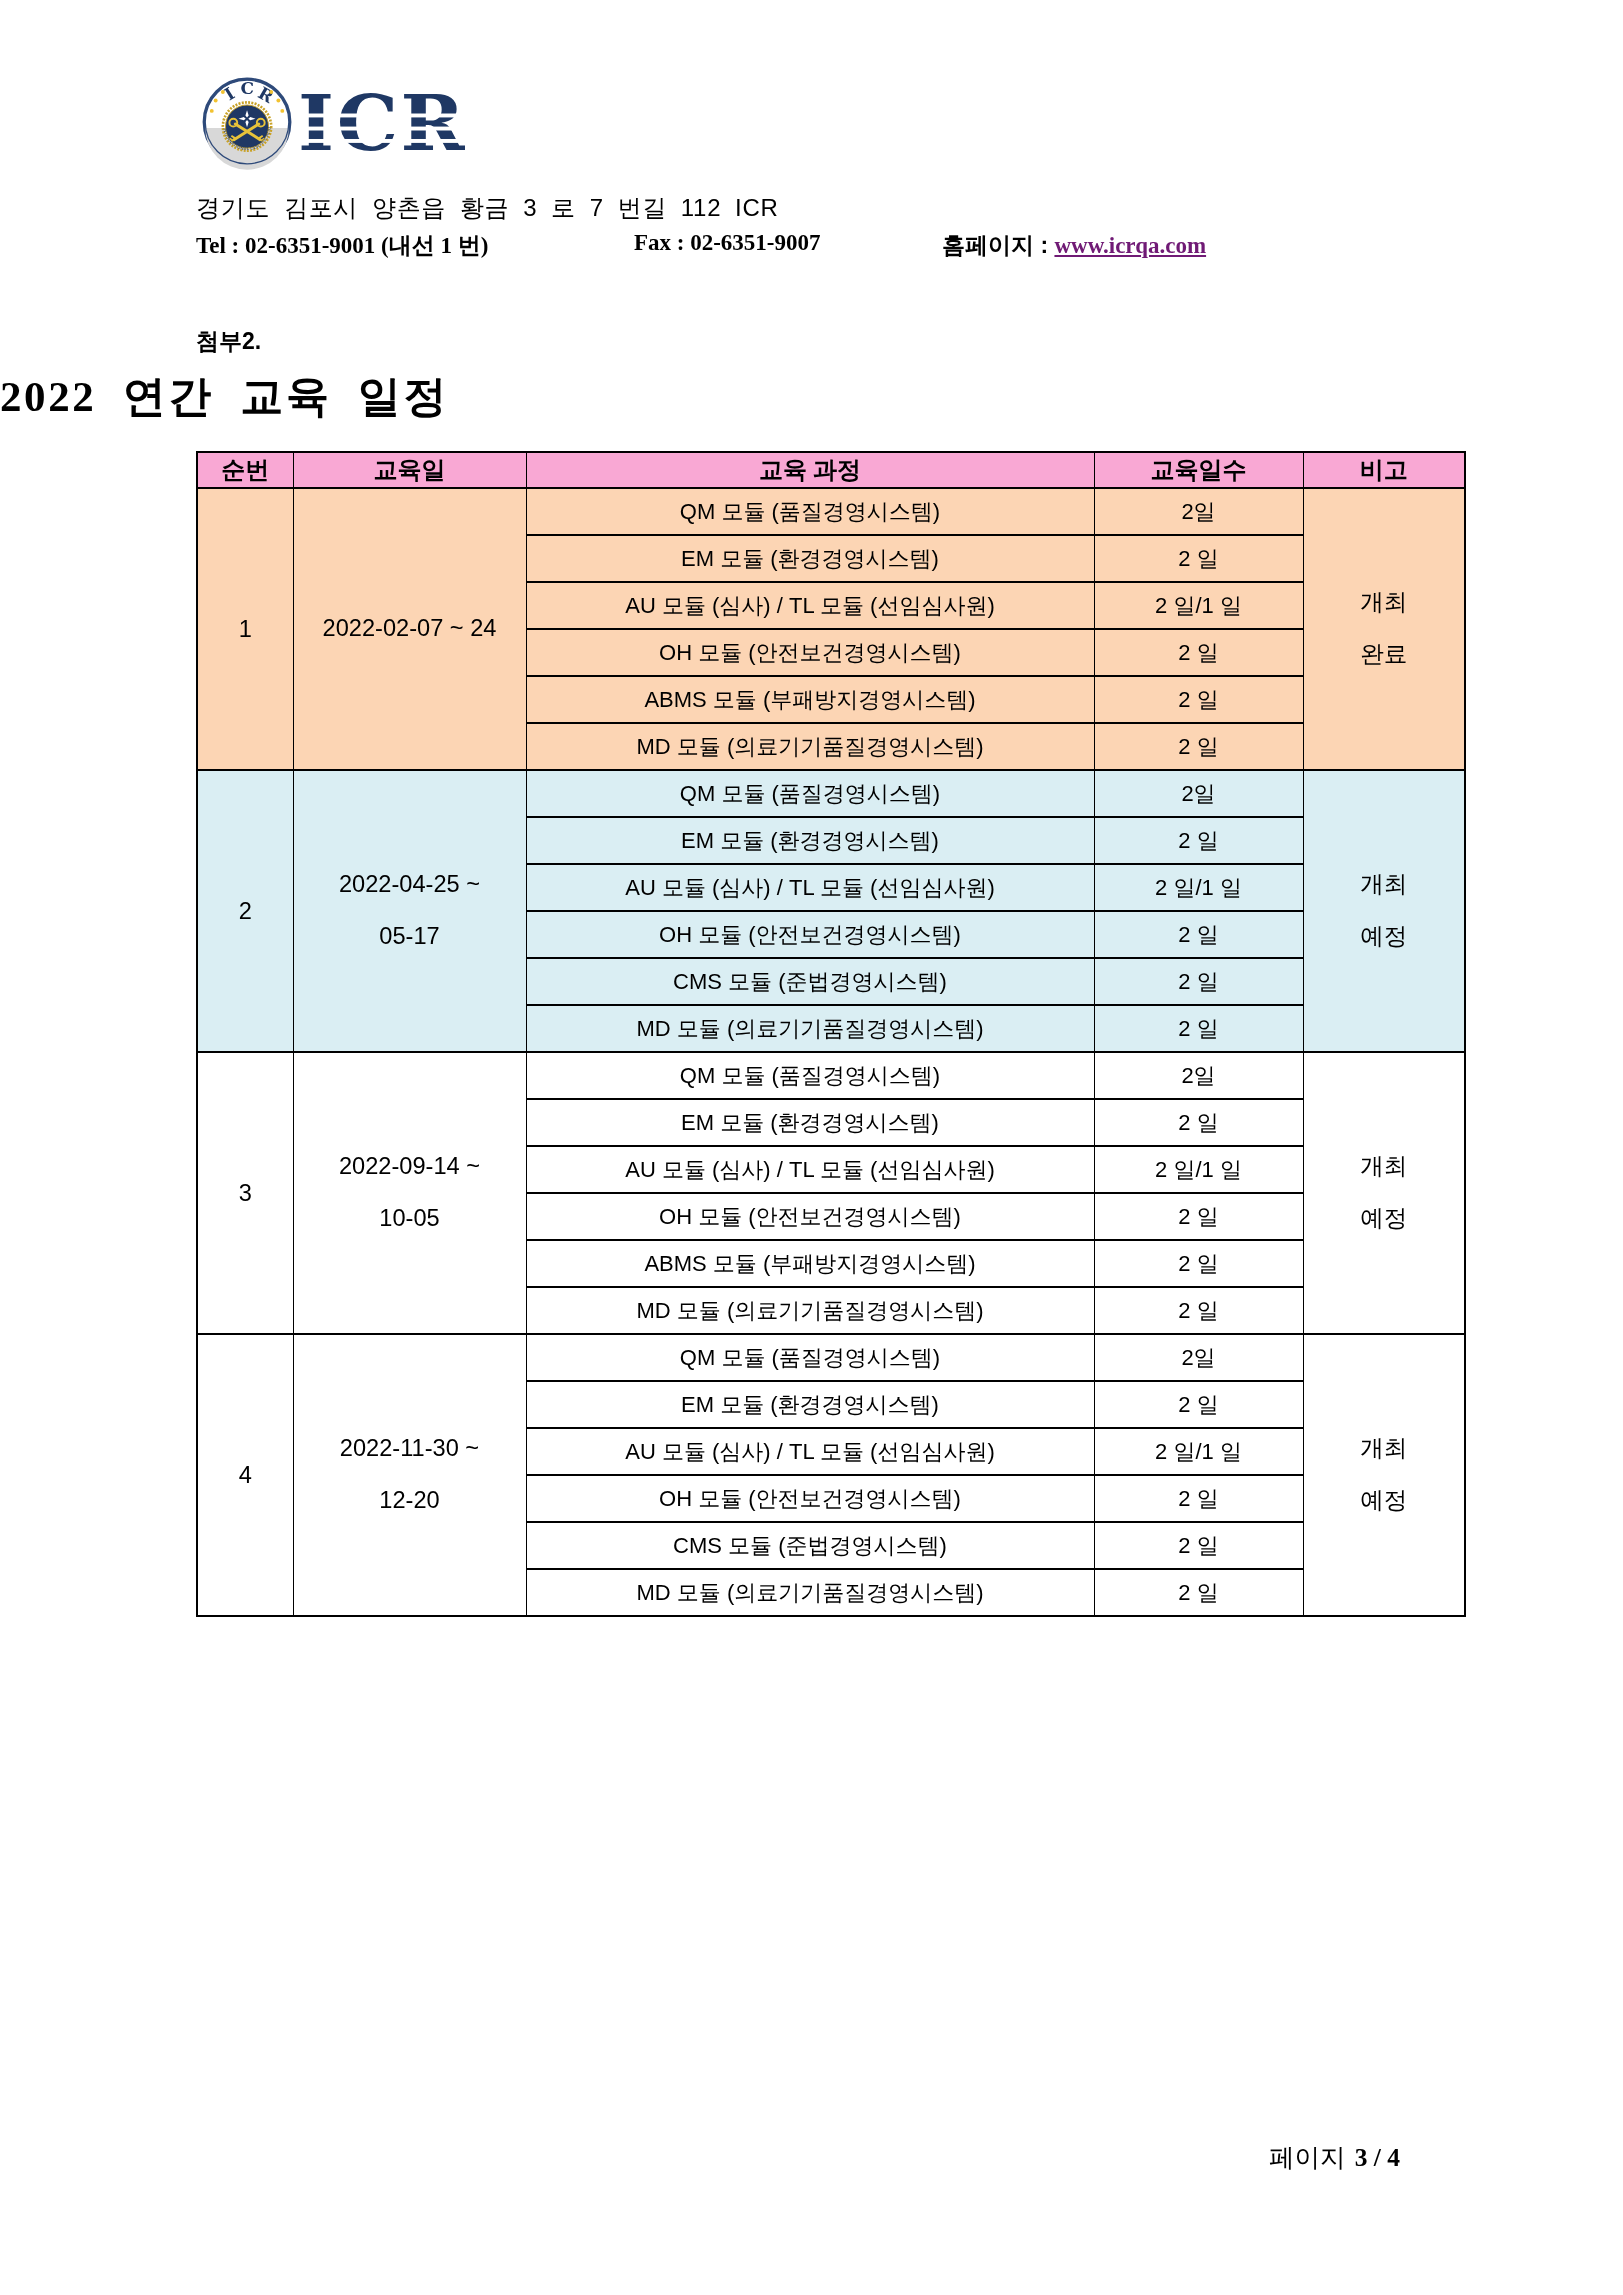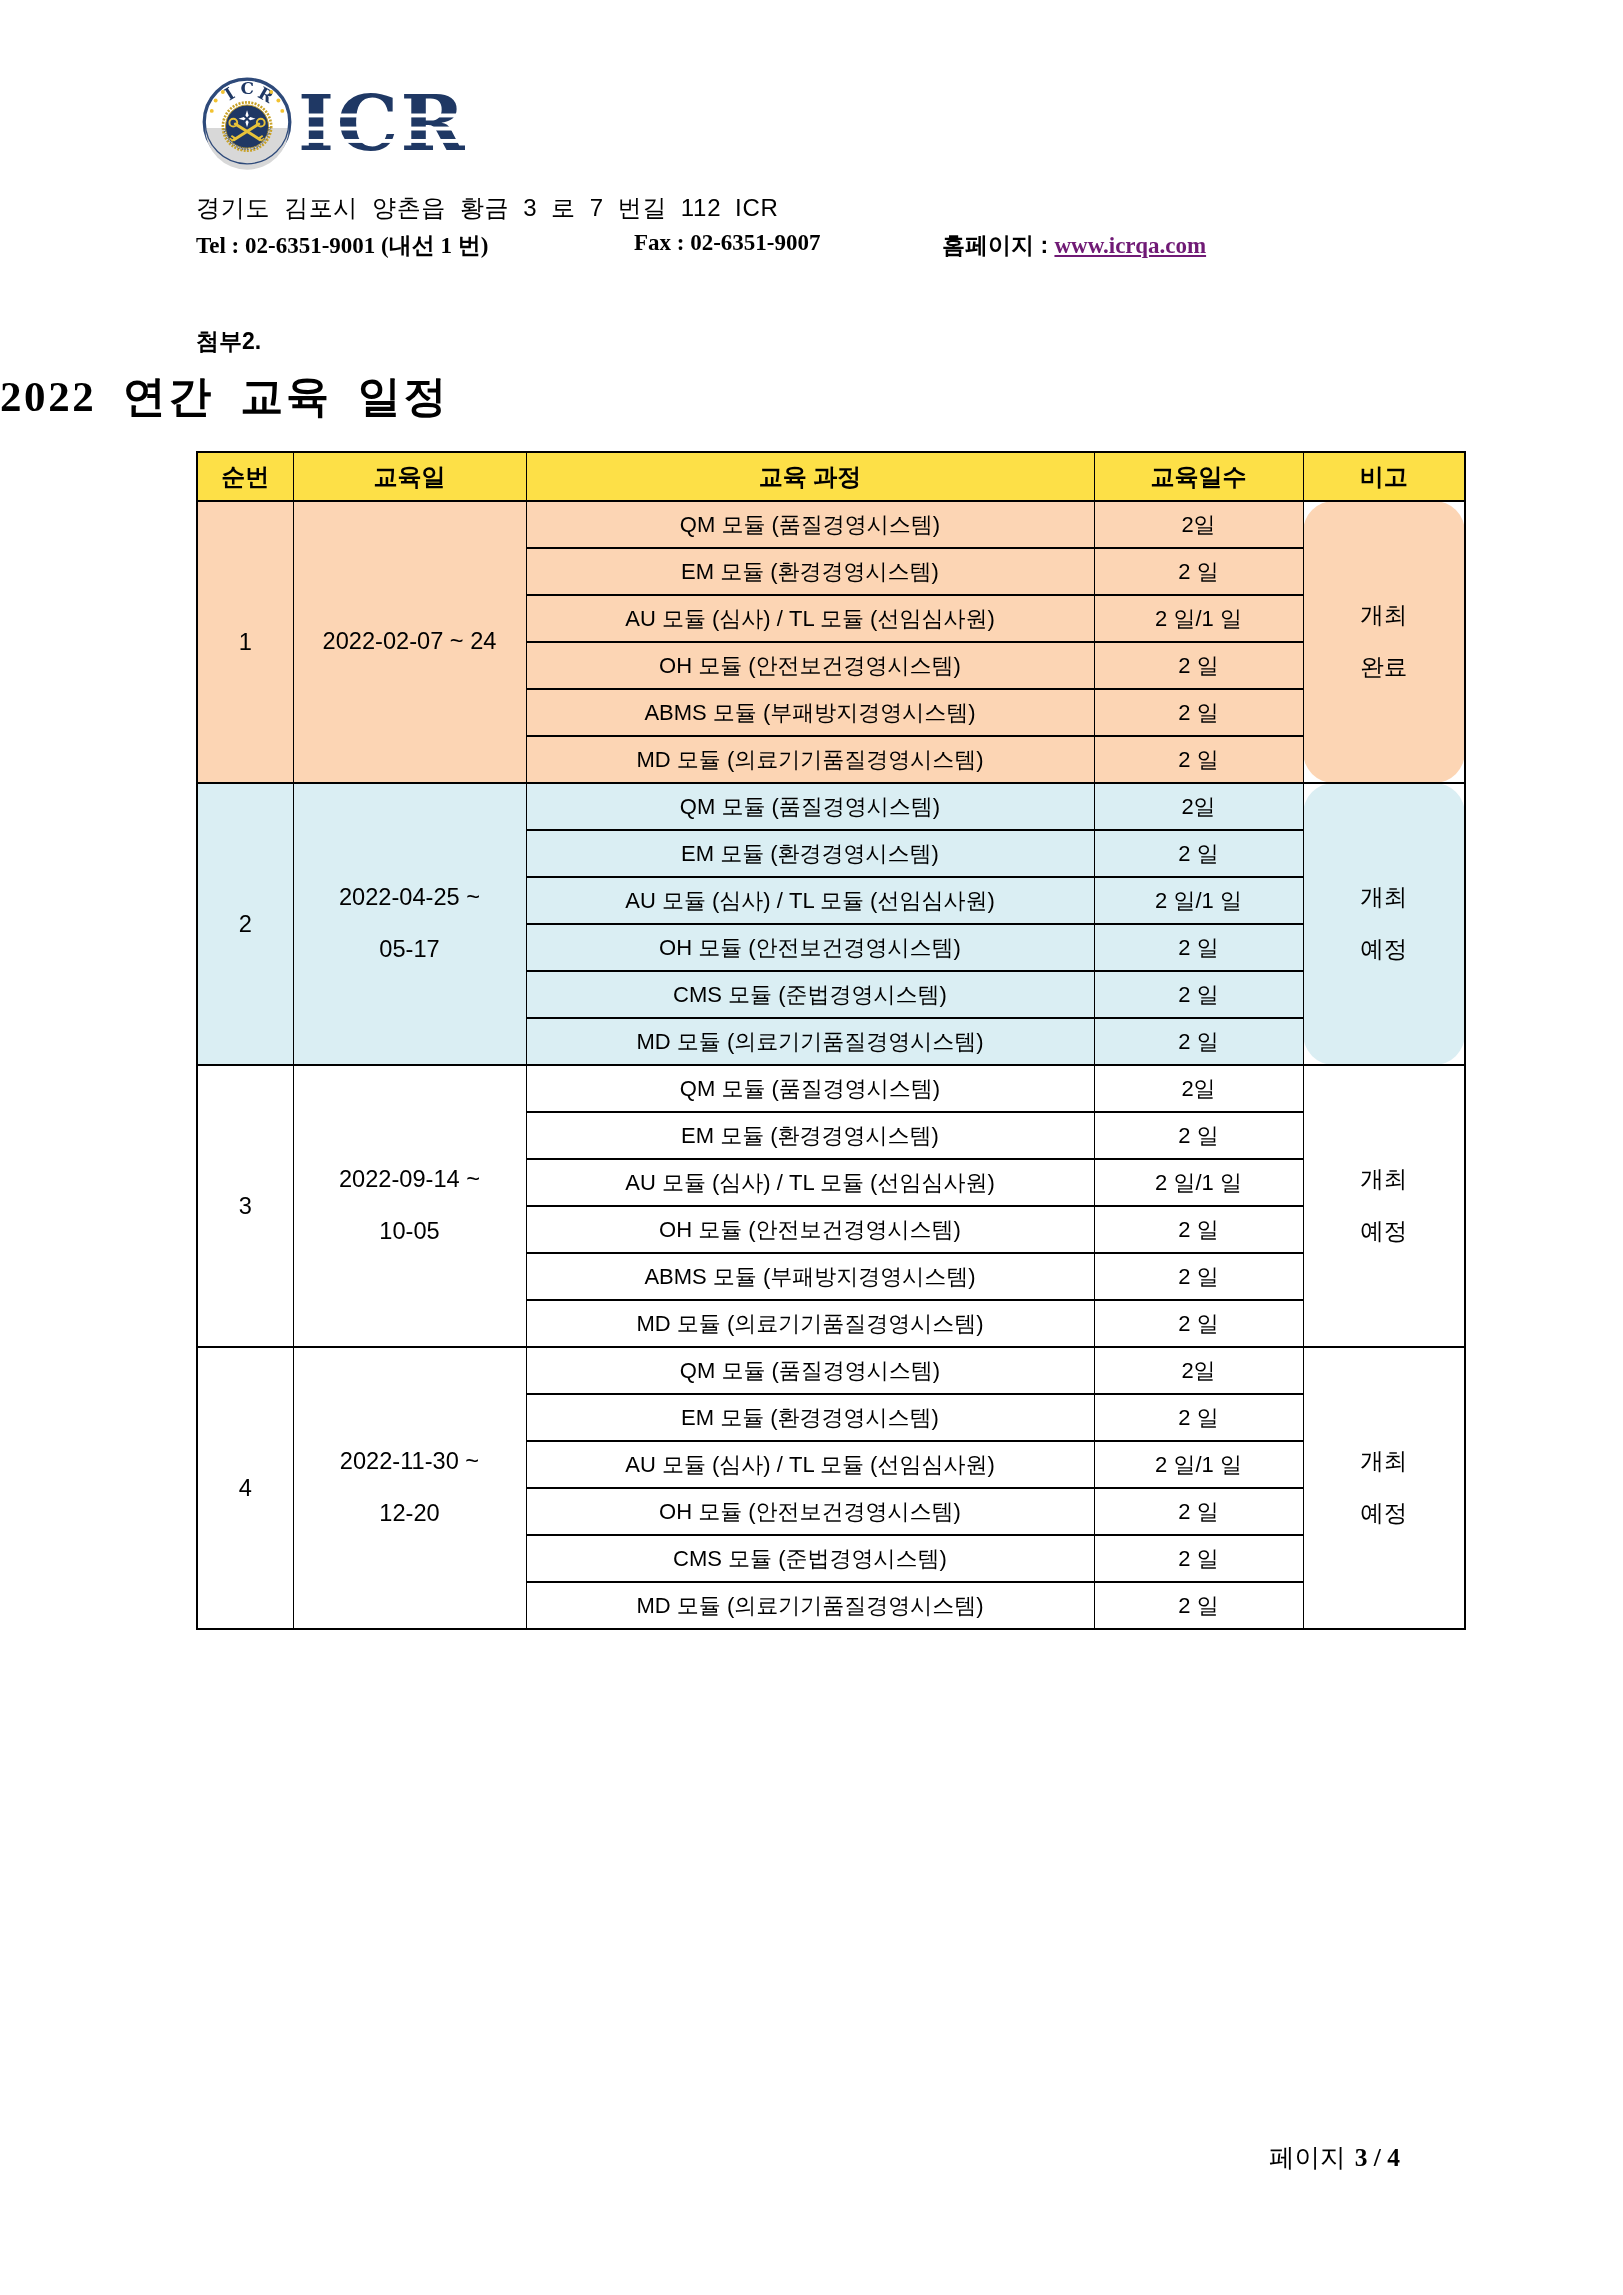--- a/index.html
+++ b/index.html
@@ -33,38 +33,38 @@
     letter-spacing:2.6px; word-spacing:13px;
   }
 
   
   table.sched {
     position:absolute; left:196px; top:451px; width:1268px;
     border-collapse:collapse; table-layout:fixed;
     border:2.6px solid #000;
   }
   .sched th {
-    background:#fde047; height:49px; font-size:24px; font-weight:bold;
+    background:#f9a8d4; height:36px; font-size:24px; font-weight:bold;
     border:1.3px solid #000; border-top:2.6px solid #000; border-bottom:2.6px solid #000;
     text-align:center; vertical-align:middle;
-    font-family:Liberation Sans, sans-serif;
+    font-family:Liberation Serif, serif;
   }
   .sched td {
     height:47px; text-align:center; vertical-align:middle;
     border-left:1.3px solid #000; border-right:1.3px solid #000;
     border-top:2px solid #000; border-bottom:2px solid #000;
   }
   tbody.group-sep > tr:first-child > td { border-top:2.6px solid #000; }
   .sched td.seq, .sched td.date {
     font-size:23.6px; font-family:"Liberation Sans", sans-serif;
   }
   .sched td.course, .sched td.days {
     font-size:22px; font-family:Liberation Sans, sans-serif;
   }
-  .sched td.note { font-size:23.6px; font-family:"Liberation Serif", serif;border-radius:31px; }
+  .sched td.note { font-size:23.6px; font-family:"Liberation Serif", serif; }
   .dl, .nl { line-height:2.2; }
   .dl:empty { display:none; }
   tbody.g1 td { background:#FCD5B4; }
   tbody.g2 td { background:#DAEEF3; }
   tbody.g3 td, tbody.g4 td { background:#FFFFFF; }
 
   
   .footer { position:absolute; left:1269px; top:2140px; font-size:25.5px; }
   .footer .plabel { font-family:"Liberation Sans", sans-serif; }
   .footer .pnum  { font-family:"Liberation Serif", serif; font-weight:bold; margin-left:9.2px; }

